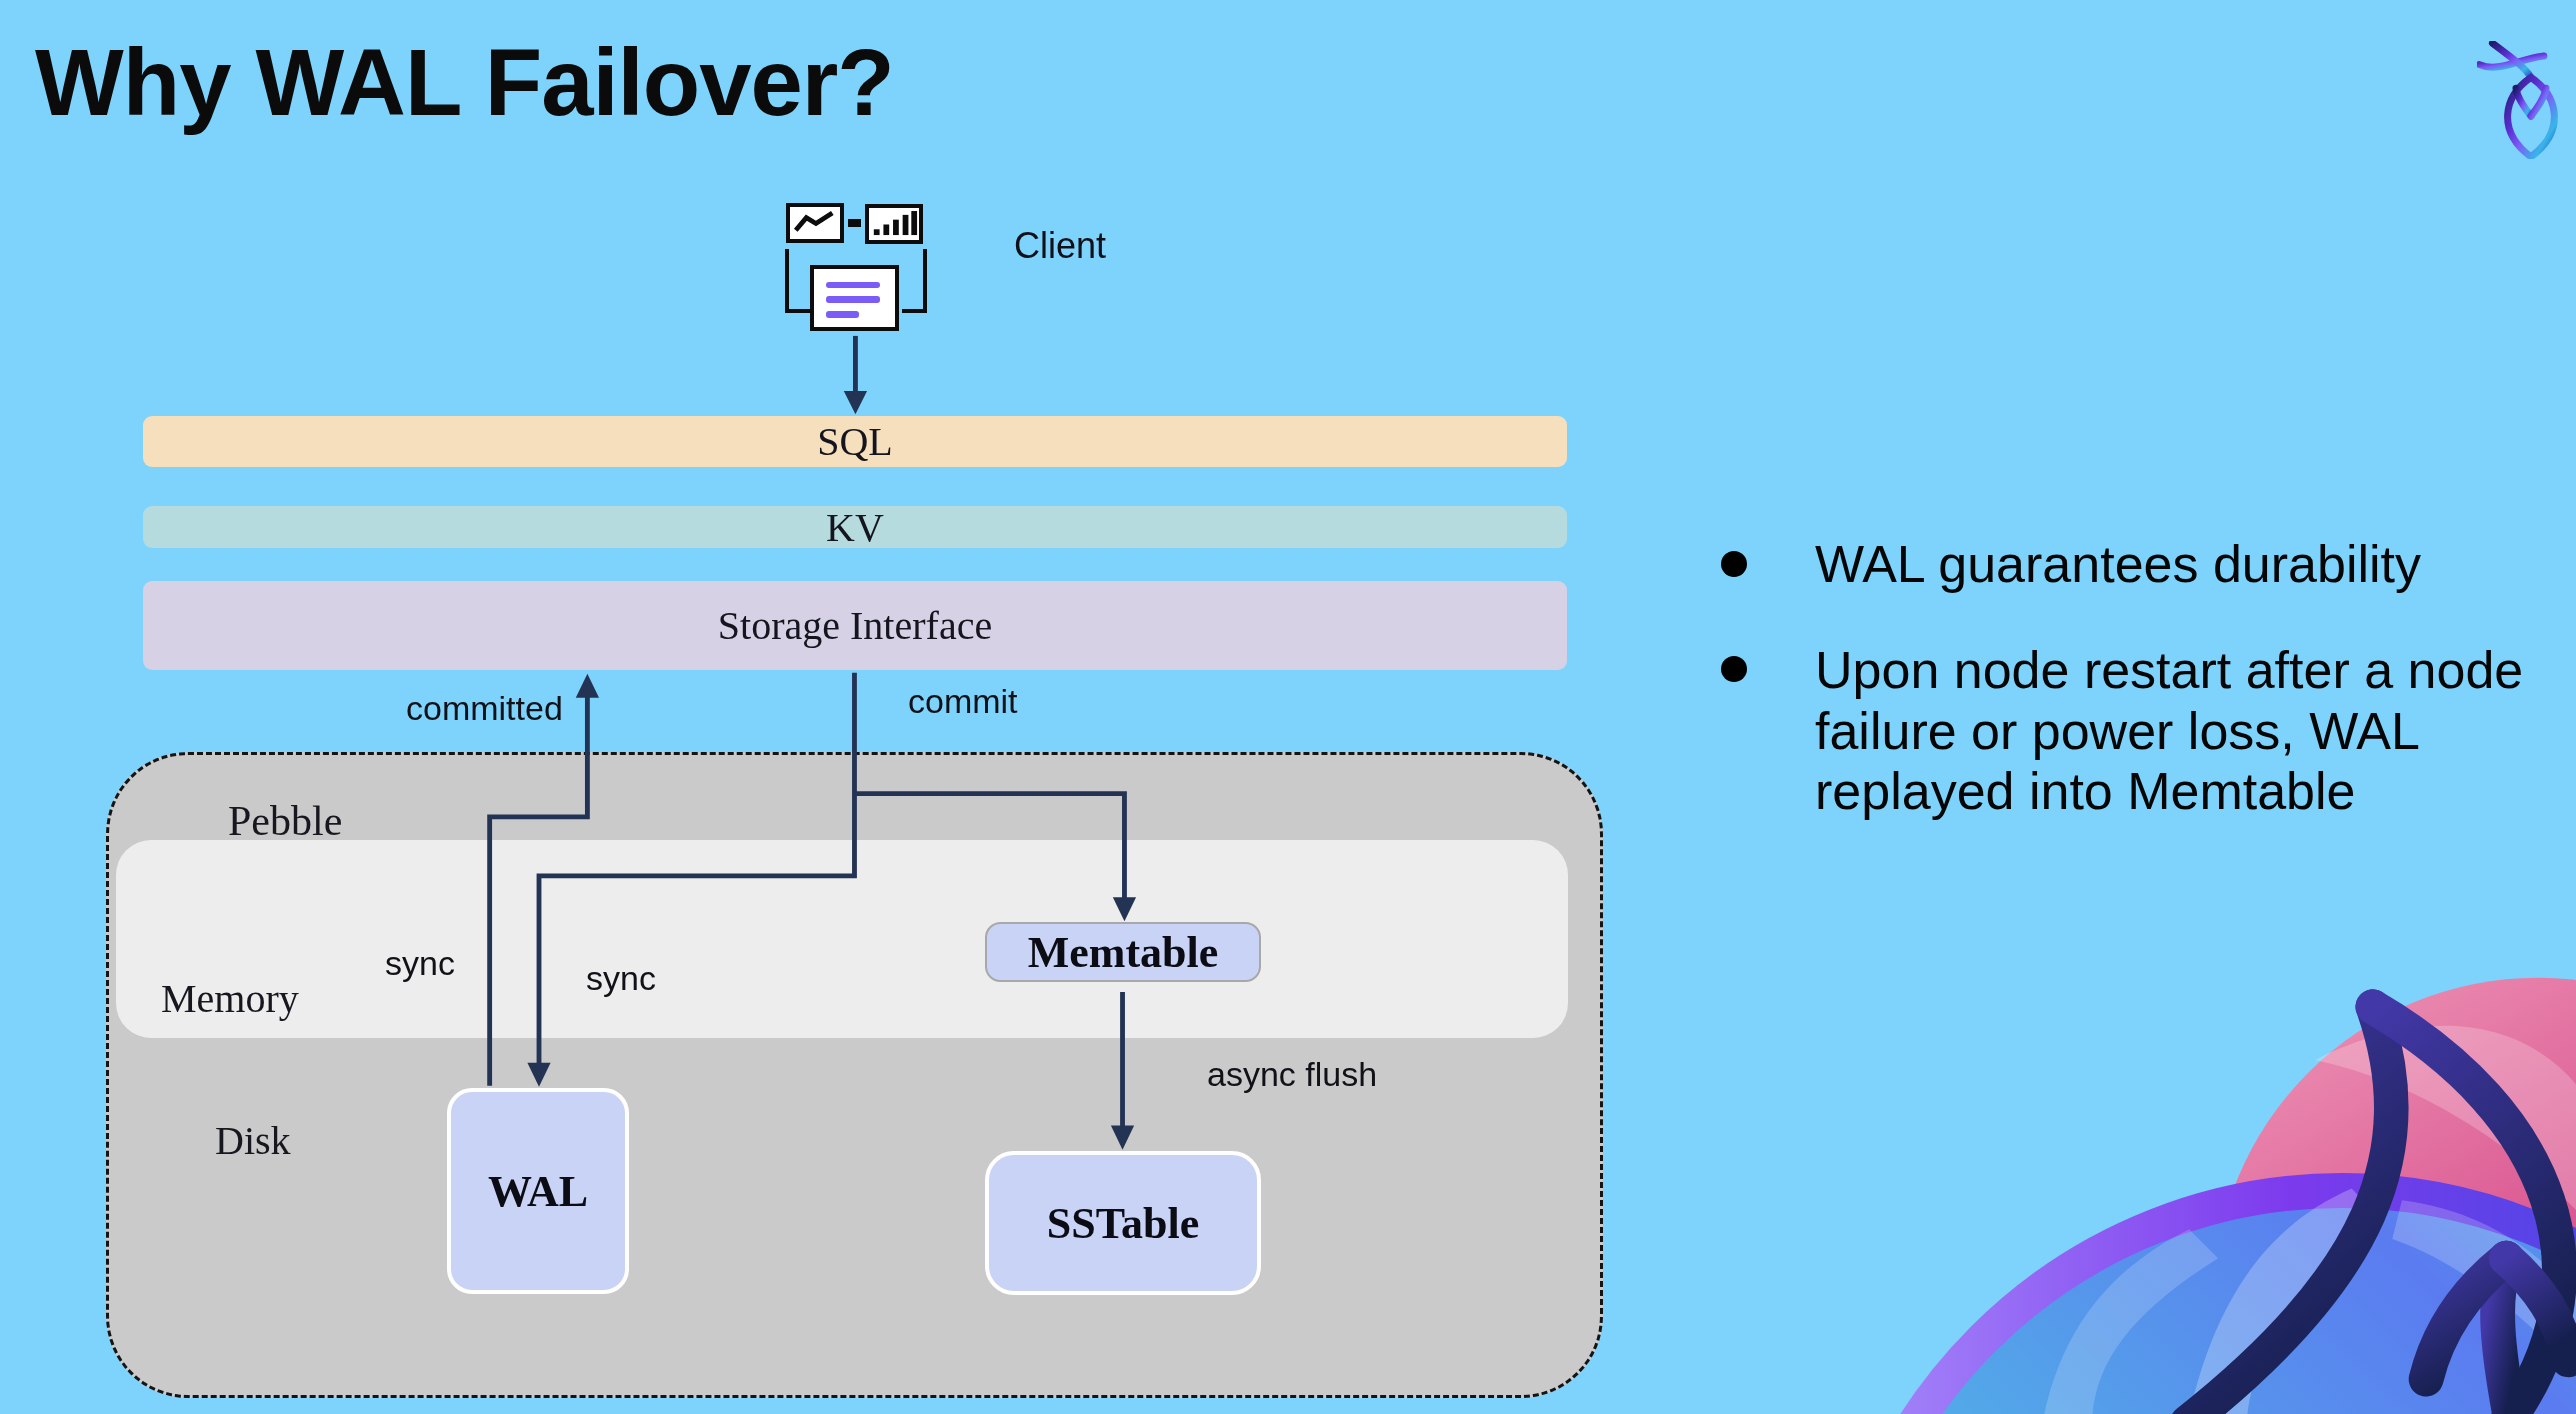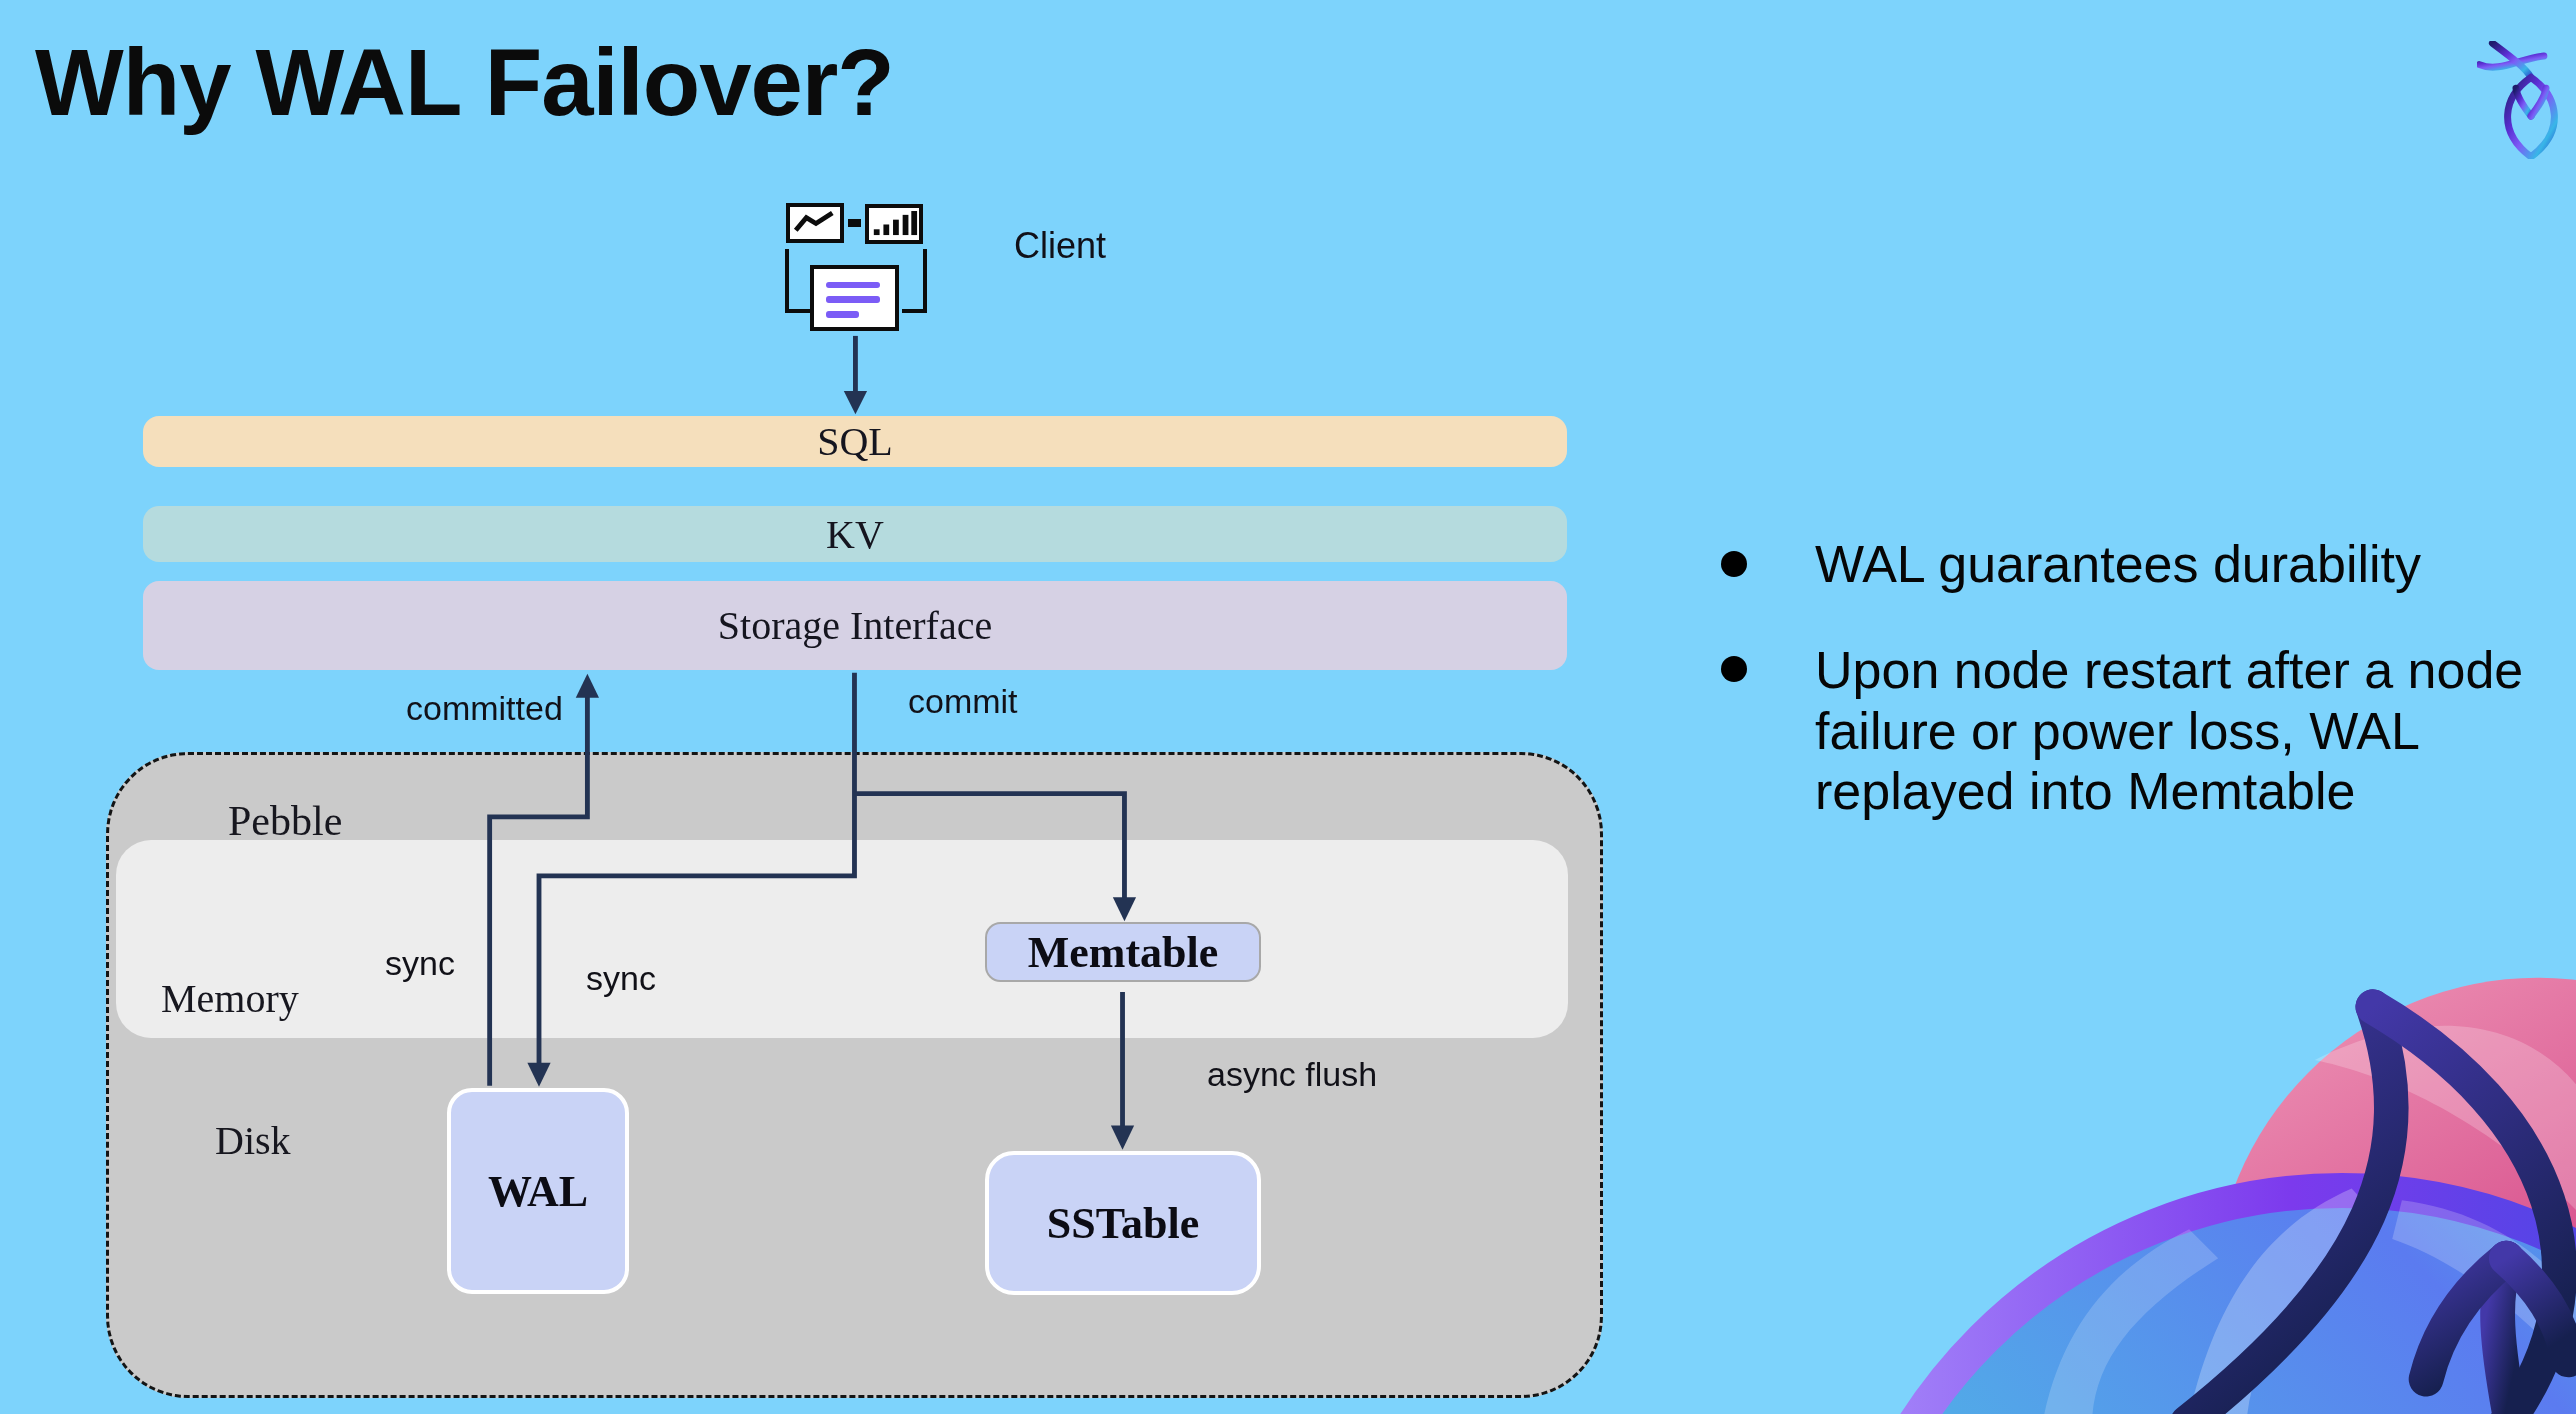--- a/index.html
+++ b/index.html
@@ -20,24 +20,24 @@
   .mon1{left:6.8px;top:4.8px;}
   .mon2{left:86px;top:5.8px;}
   .dash{position:absolute;left:69px;top:21px;width:12.6px;height:7.7px;background:#0c0c0c;}
   .bracketL{position:absolute;left:5.8px;top:51px;width:21px;height:60px;border-left:4.8px solid #0c0c0c;border-bottom:4.8px solid #0c0c0c;}
   .bracketR{position:absolute;left:123px;top:51px;width:21px;height:60px;border-right:4.8px solid #0c0c0c;border-bottom:4.8px solid #0c0c0c;}
   .doc{position:absolute;left:31px;top:67px;width:81px;height:58px;border:4.8px solid #0c0c0c;background:#fff;}
   .docline{position:absolute;left:11.6px;height:6.8px;background:#7b5cf6;border-radius:2.9px;}
   .client-label{left:1014px;top:225px;font-size:36px;color:#101018;}
 
   
-  .bar{left:143px;width:1424px;border-radius:16px;display:flex;align-items:center;justify-content:center;
+  .bar{left:143px;width:1424px;border-radius:9px;display:flex;align-items:center;justify-content:center;
        font-family:"Liberation Serif","DejaVu Serif",serif;font-size:40px;color:#15151f;}
   .bar-sql{top:416px;height:51px;background:#f5dfbc;}
-  .bar-kv{top:506px;height:56px;background:#b5dbde;}
+  .bar-kv{top:506px;height:42px;background:#b5dbde;}
   .bar-storage{top:581px;height:89px;background:#d6d1e4;}
 
   
   .pebble{left:106px;top:752px;width:1497px;height:646px;background:#cacaca;border:3.9px dashed #141414;border-radius:82px;box-sizing:border-box;}
   .memband{left:116px;top:840px;width:1452px;height:198px;background:#ededed;border-radius:35px;}
   .lbl-pebble{left:228px;top:797px;font-size:42px;}
   .lbl-memory{left:161px;top:975px;font-size:40px;}
   .lbl-disk{left:215px;top:1117px;font-size:40px;}
 
   

